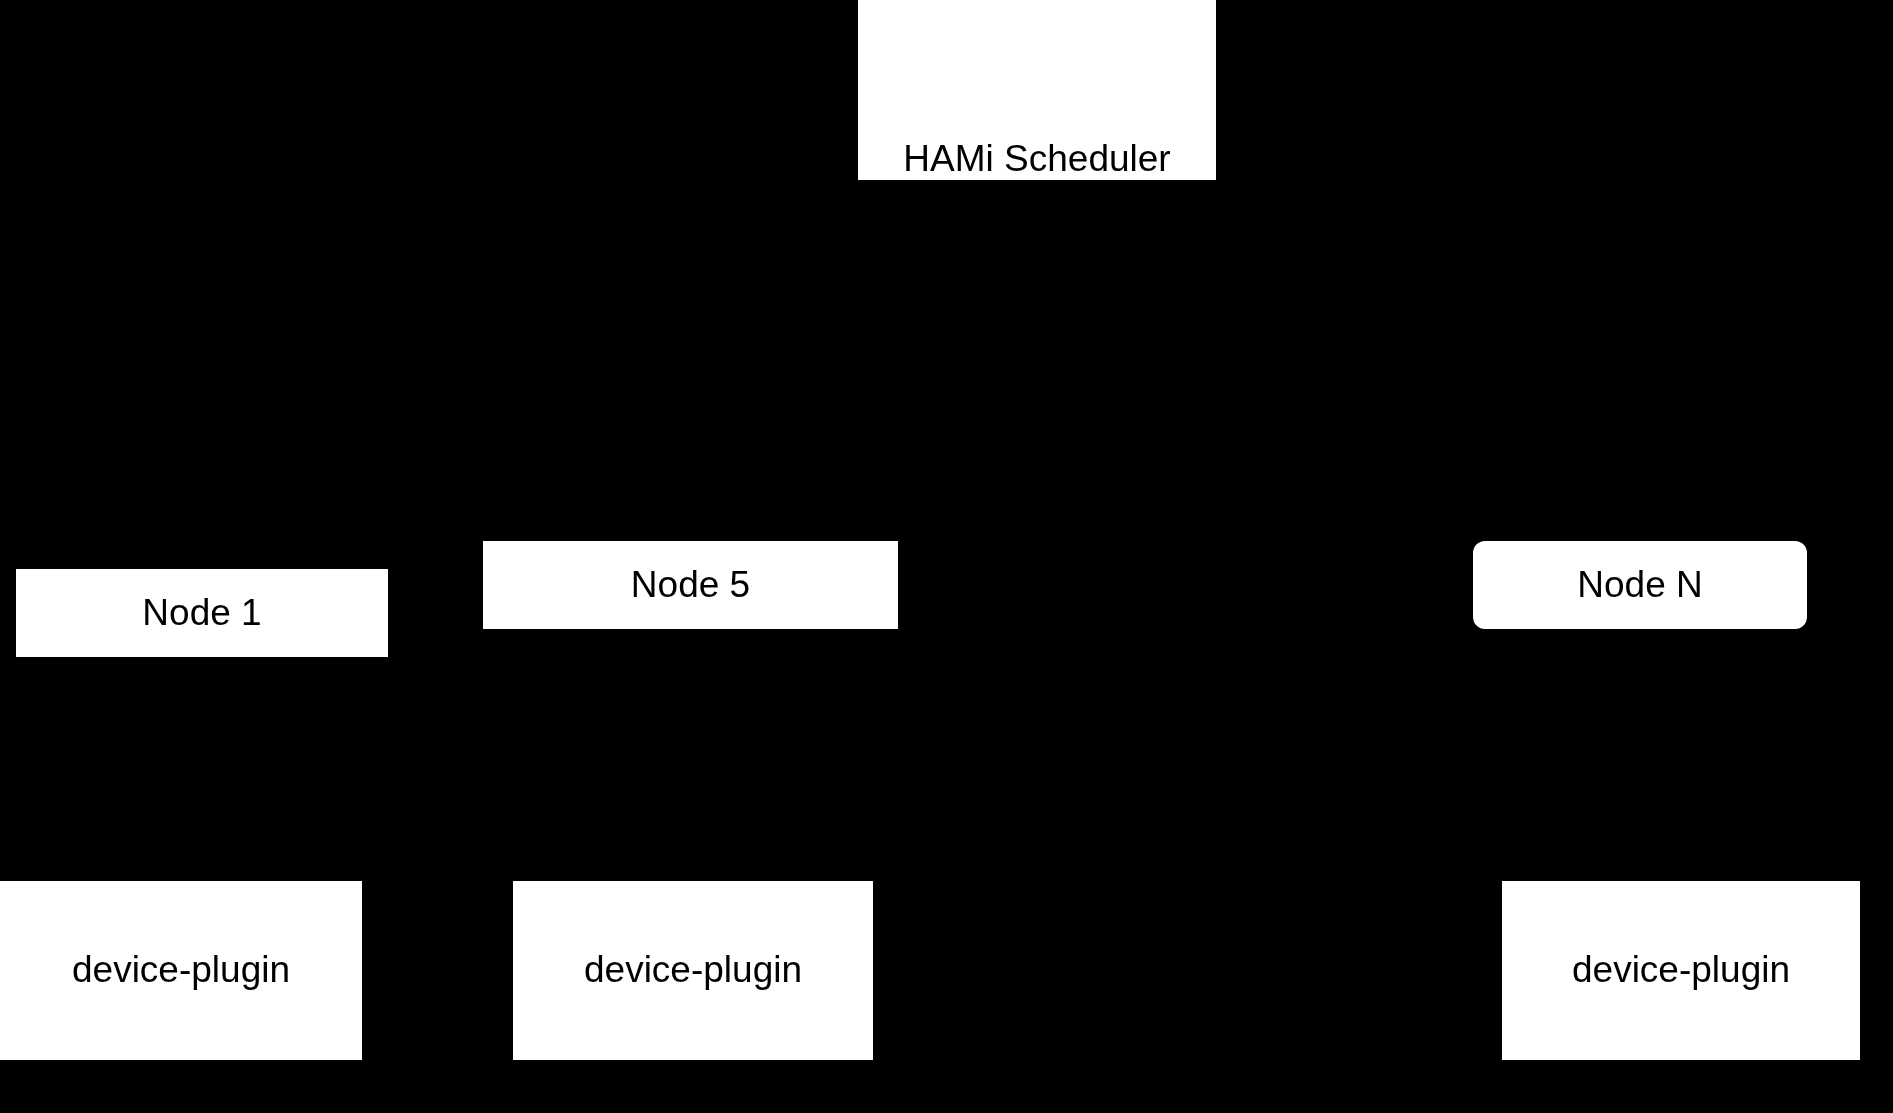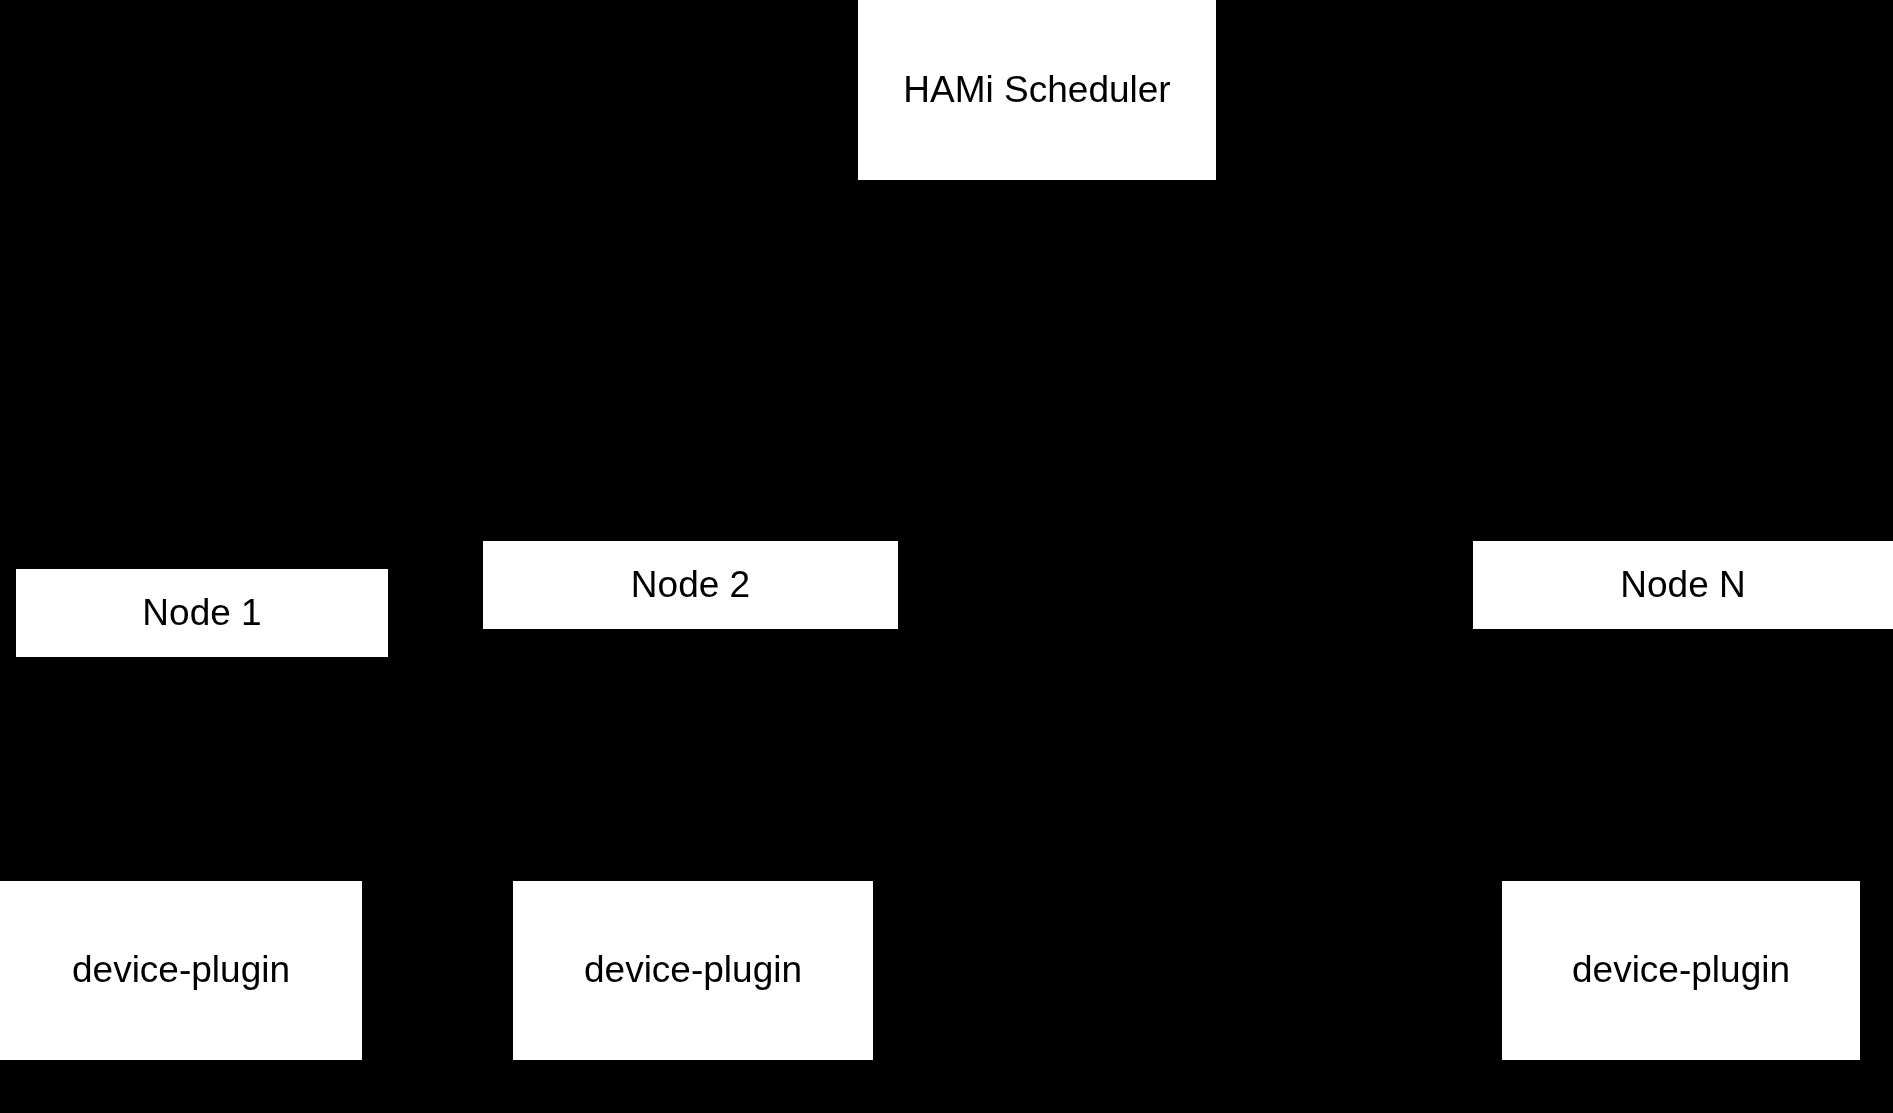--- a/index.html
+++ b/index.html
@@ -32,32 +32,33 @@
     display: block;
     color: #000000;
     font-weight: 400;
   }
   
   .tier-scheduler {
     left: 858px;
     top: 0px;
     width: 358px;
     height: 180px;
+    align-items: flex-end;
   }
   .tier-scheduler .box-label { font-size: 37px; }
 
   
   .tier-node {
     top: 541px;
     height: 88px;
   }
   .tier-node .box-label { font-size: 37px; }
   .node-1 { left: 16px;    width: 372px; margin-top: 28px; }
   .node-2 { left: 483px;  width: 415px; }
-  .node-n { left: 1473px; width: 420px; }
+  .node-n { left: 1473px; width: 334px; border-radius: 12px; }
 
   
   .tier-plugin {
     top: 881px;
     height: 179px;
   }
   .tier-plugin .box-label { font-size: 37px; }
   .plugin-1 { left: 0px;    width: 362px; }
   .plugin-2 { left: 513px;  width: 360px; }
   .plugin-3 { left: 1502px; width: 358px; }
@@ -69,21 +70,21 @@
 
   <div class="node-box tier-scheduler">
     <span class="box-label">HAMi Scheduler</span>
   </div>
 
   <div class="node-box tier-node node-1">
     <span class="box-label">Node 1</span>
   </div>
 
   <div class="node-box tier-node node-2">
-    <span class="box-label">Node 2</span>
+    <span class="box-label">Node 5</span>
   </div>
 
   <div class="node-box tier-node node-n">
     <span class="box-label">Node N</span>
   </div>
 
   <div class="node-box tier-plugin plugin-1">
     <span class="box-label">device-plugin</span>
   </div>
 

